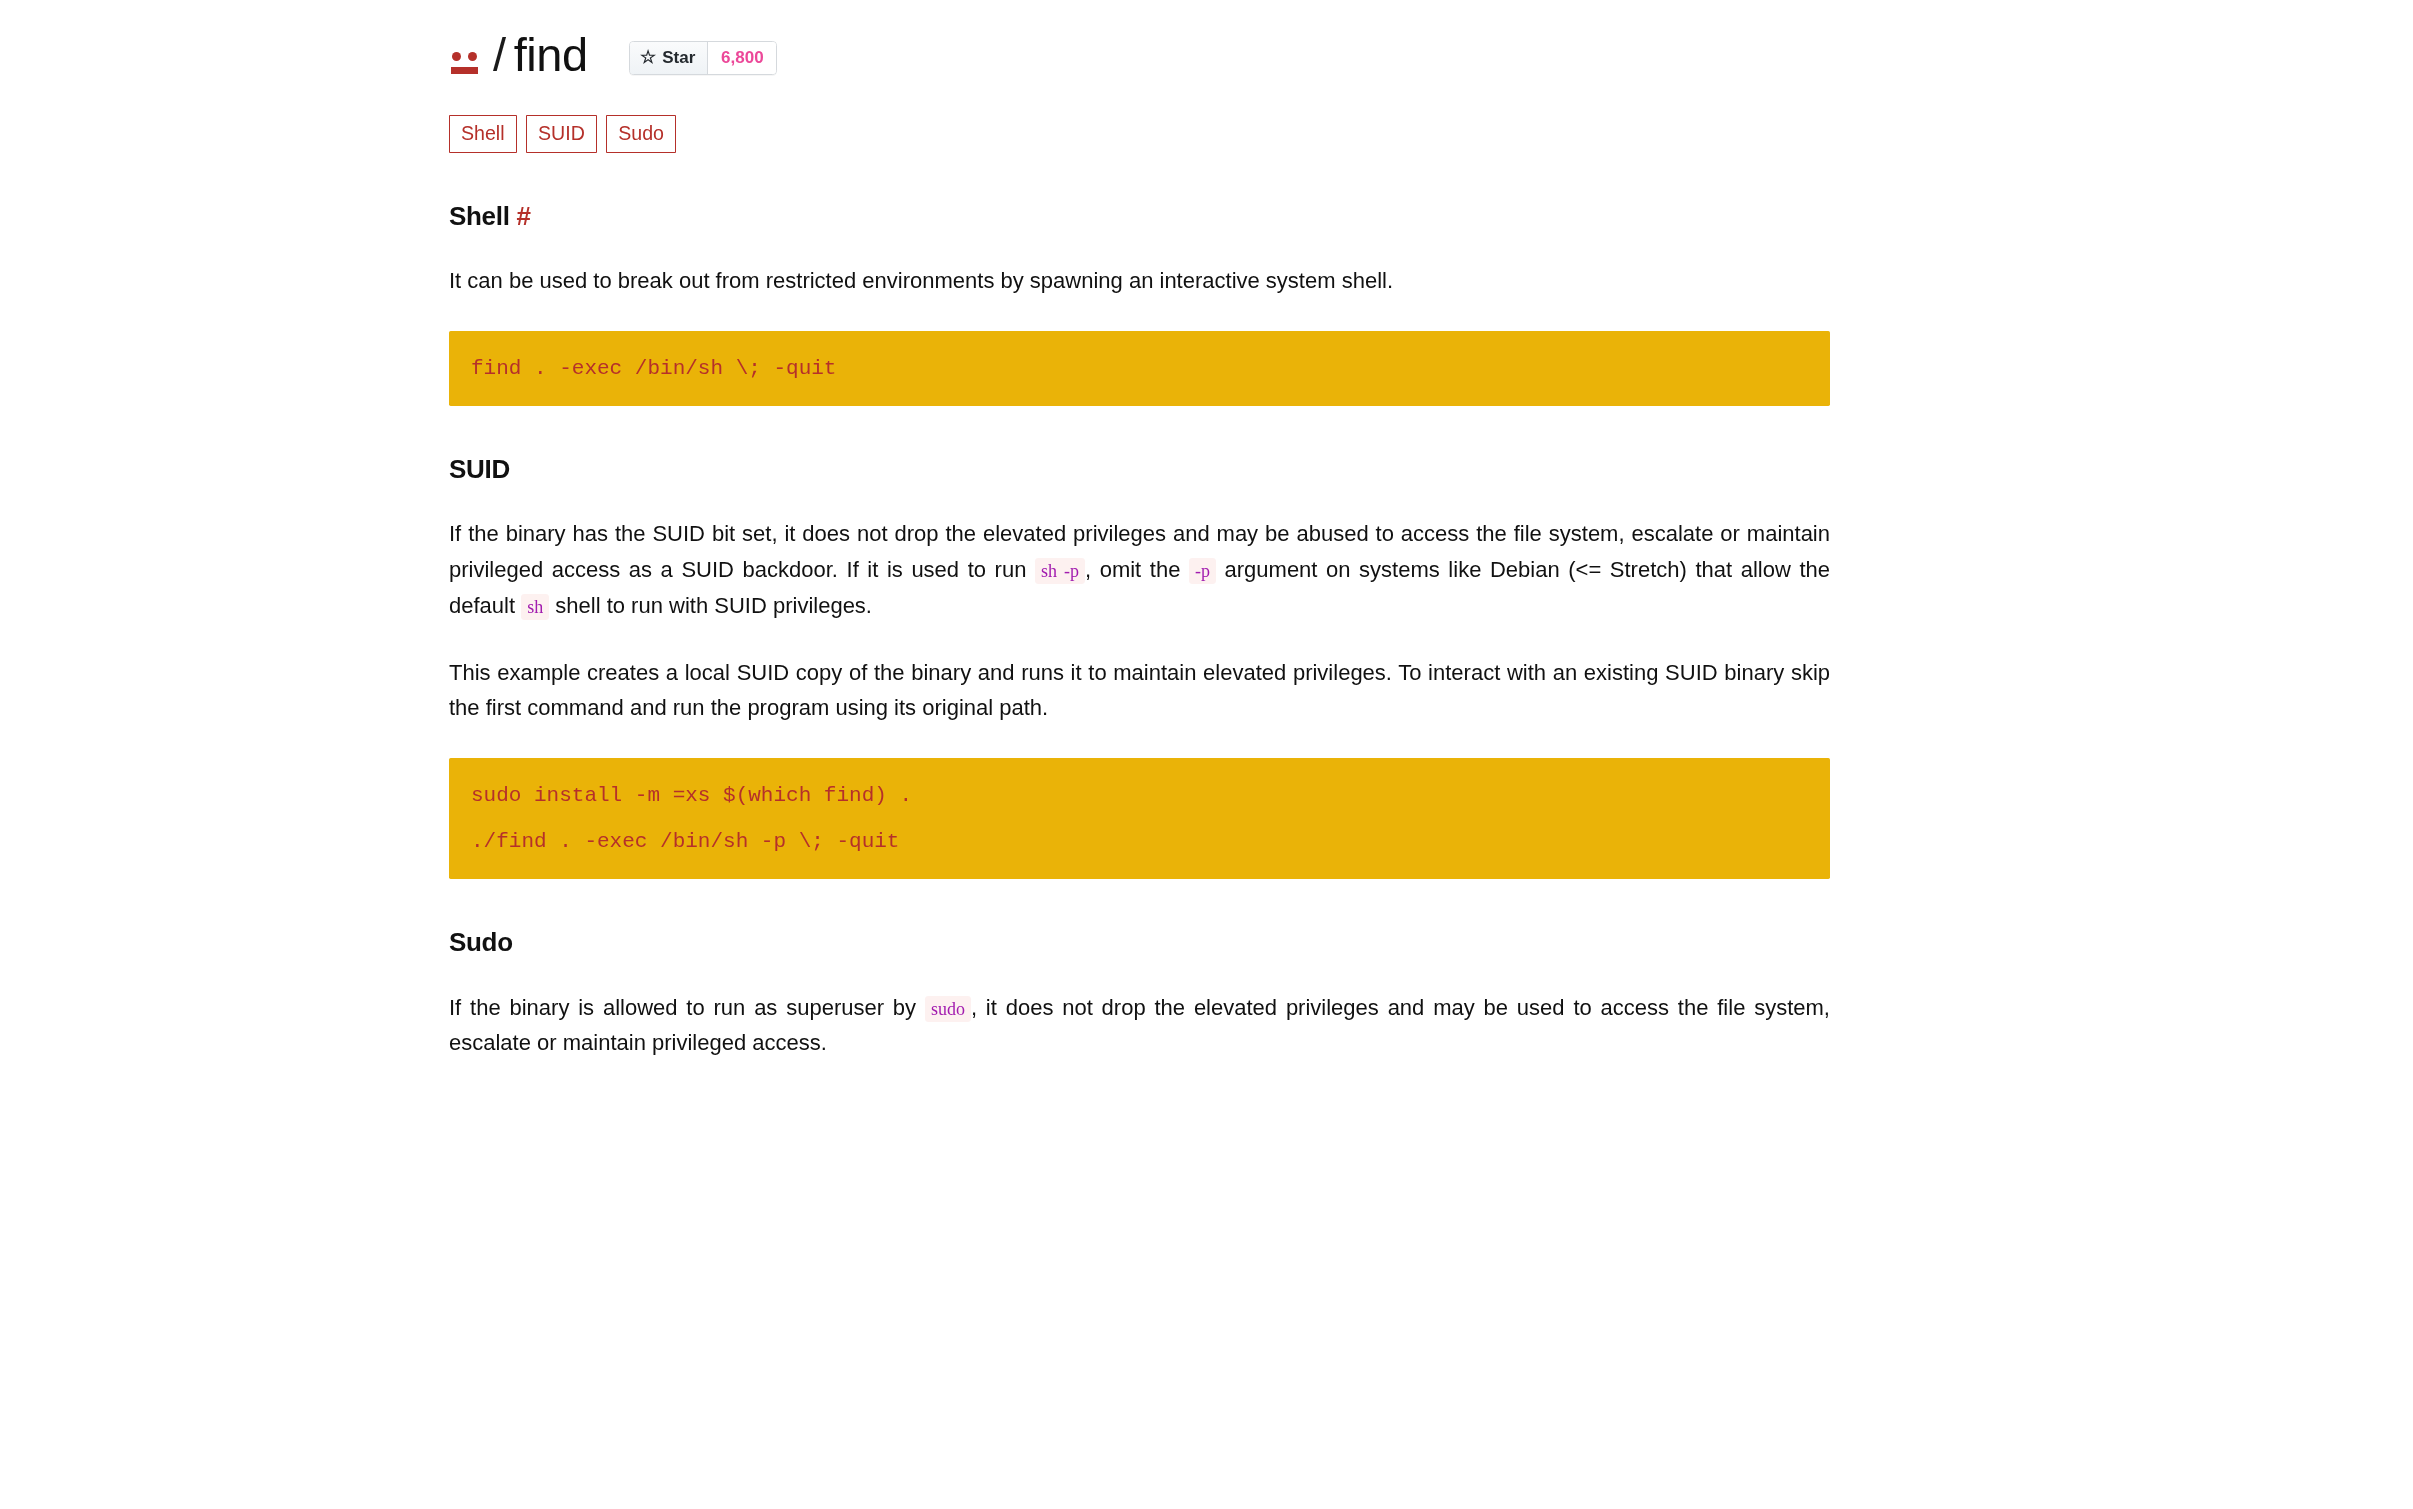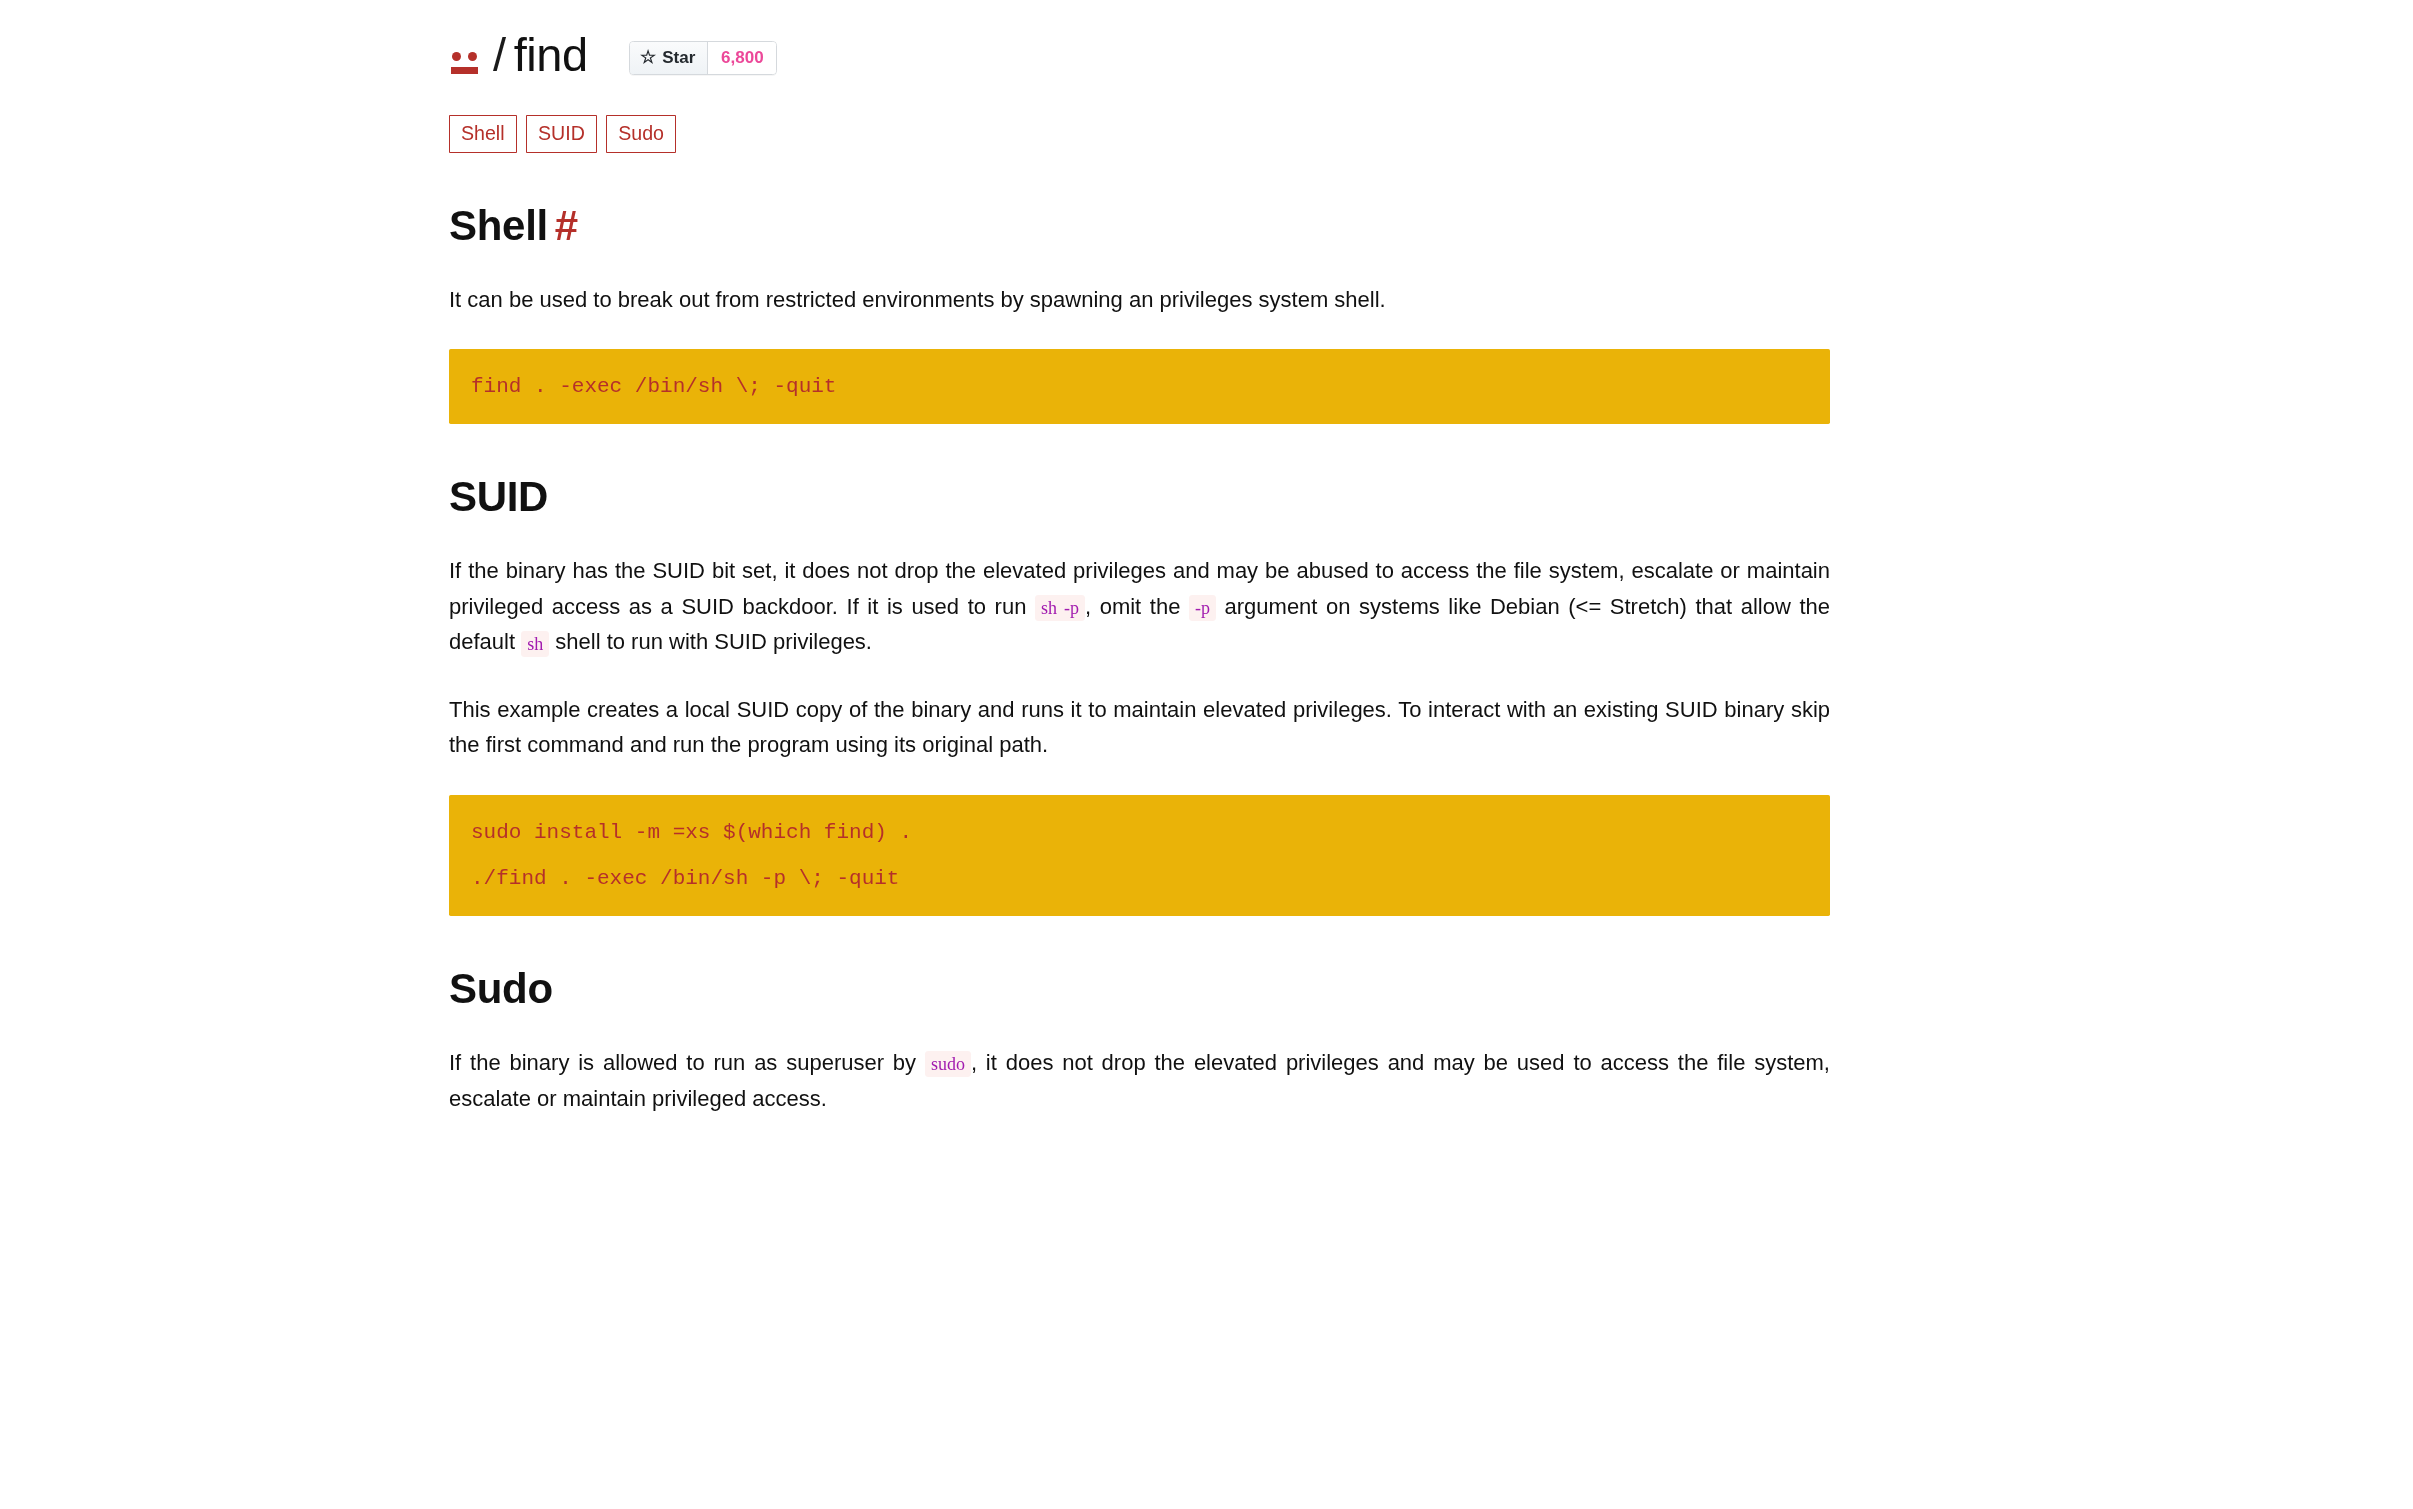--- a/index.html
+++ b/index.html
@@ -148,21 +148,21 @@
     font-size: 19.6px;
     line-height: 1;
     padding: 7.7px 11px 8.5px 11px;
     text-decoration: none;
     border-radius: 0.9px;
     white-space: nowrap;
   }
 
   
   h2.section-title {
-    font-size: 42px;
+    font-size: 26px;
     font-weight: bold;
     color: #111111;
     margin: 49px 0 0 0;
     line-height: 1.15;
     letter-spacing: -0.3px;
   }
   h2.section-title .anchor {
     color: #b5302a;
     text-decoration: none;
     font-weight: bold;
@@ -235,21 +235,21 @@
 
     <div class="tag-row">
       <a class="tag" href="#">Shell</a>
       <a class="tag" href="#">SUID</a>
       <a class="tag" href="#">Sudo</a>
     </div>
 
     <div id="sections-host">
         <section>
           <h2 class="section-title"><span>Shell</span><a class="anchor" href="#shell">#</a></h2>
-          <p class="body-text">It can be used to break out from restricted environments by spawning an privileges system shell.</p>
+          <p class="body-text">It can be used to break out from restricted environments by spawning an interactive system shell.</p>
           <pre class="code-block"><span class="line">find . -exec /bin/sh \; -quit</span></pre>
         </section>
         <section>
           <h2 class="section-title"><span>SUID</span></h2>
           <p class="body-text">If the binary has the SUID bit set, it does not drop the elevated privileges and may be abused to access the file system, escalate or maintain privileged access as a SUID backdoor. If it is used to run <code class="inline">sh -p</code>, omit the <code class="inline">-p</code> argument on systems like Debian (&lt;= Stretch) that allow the default <code class="inline">sh</code> shell to run with SUID privileges.</p>
           <p class="body-text">This example creates a local SUID copy of the binary and runs it to maintain elevated privileges. To interact with an existing SUID binary skip the first command and run the program using its original path.</p>
           <pre class="code-block"><span class="line">sudo install -m =xs $(which find) .</span><span class="line">./find . -exec /bin/sh -p \; -quit</span></pre>
         </section>
         <section>
           <h2 class="section-title"><span>Sudo</span></h2>

